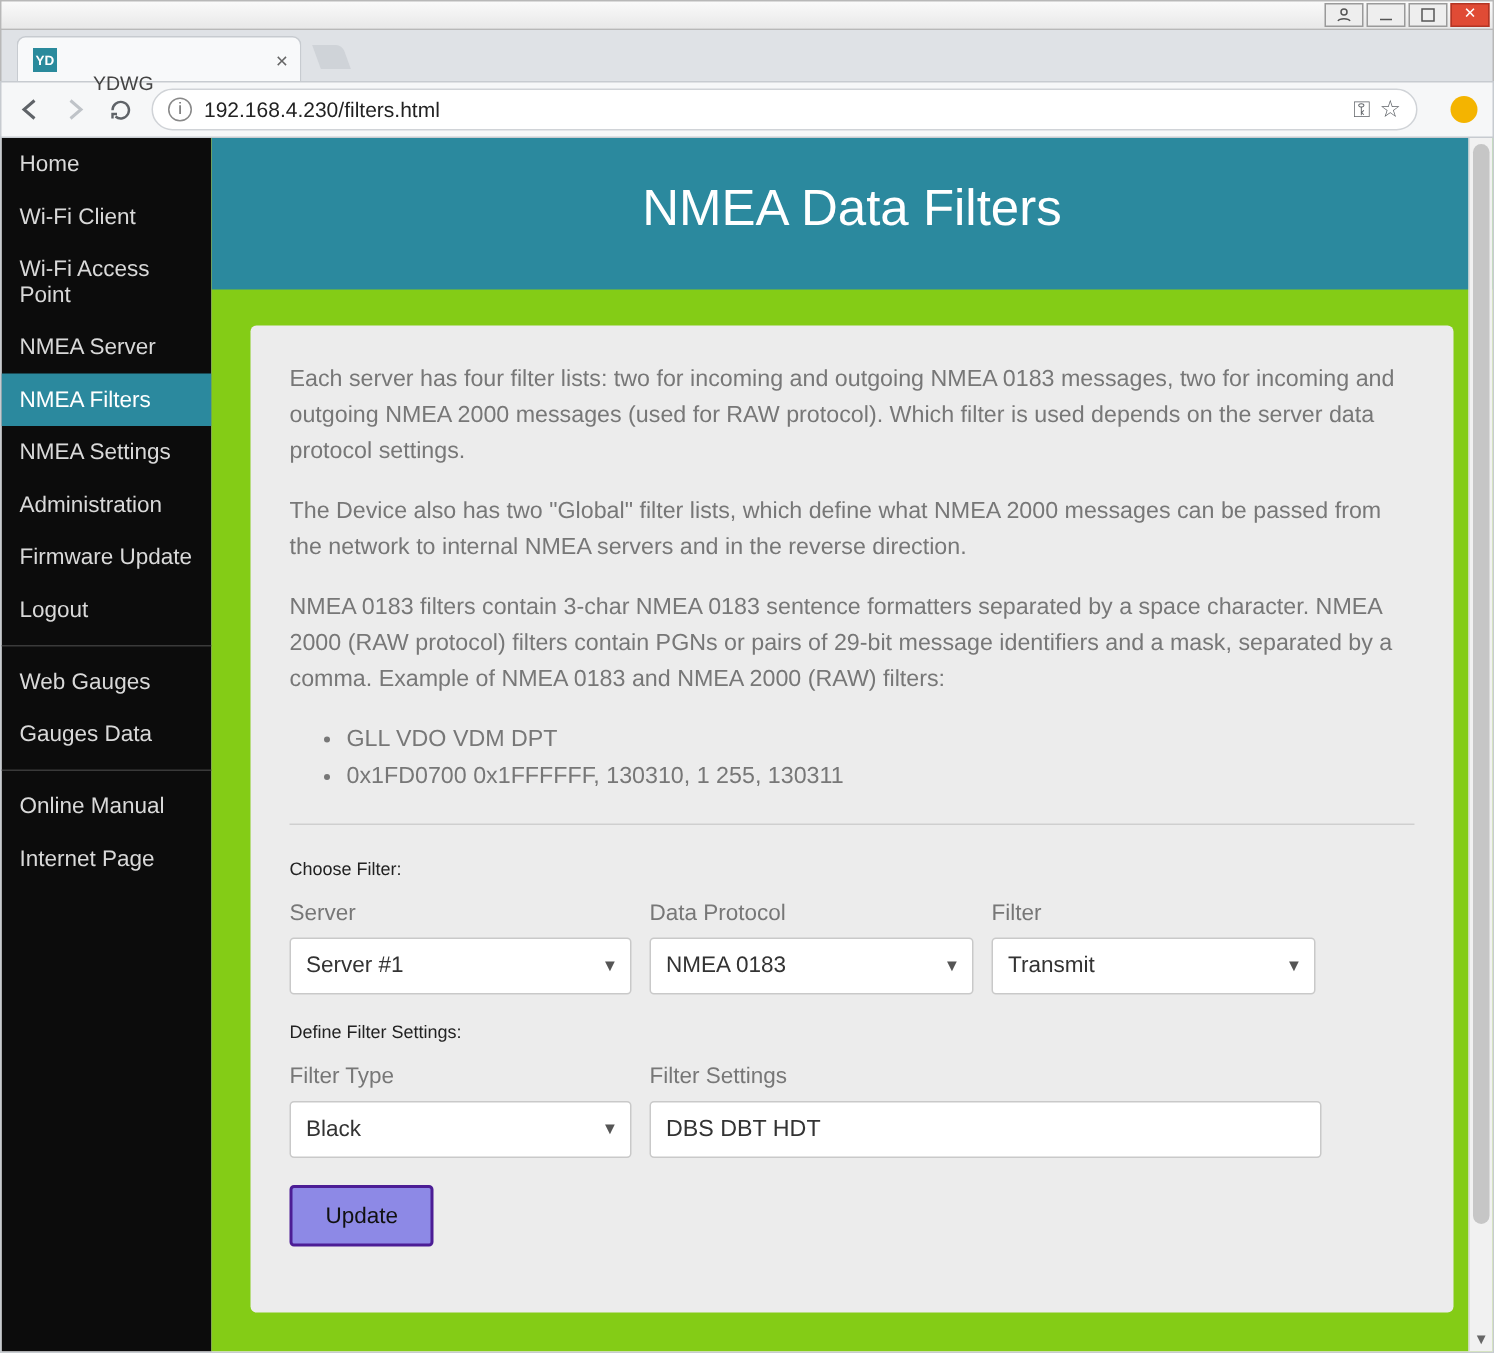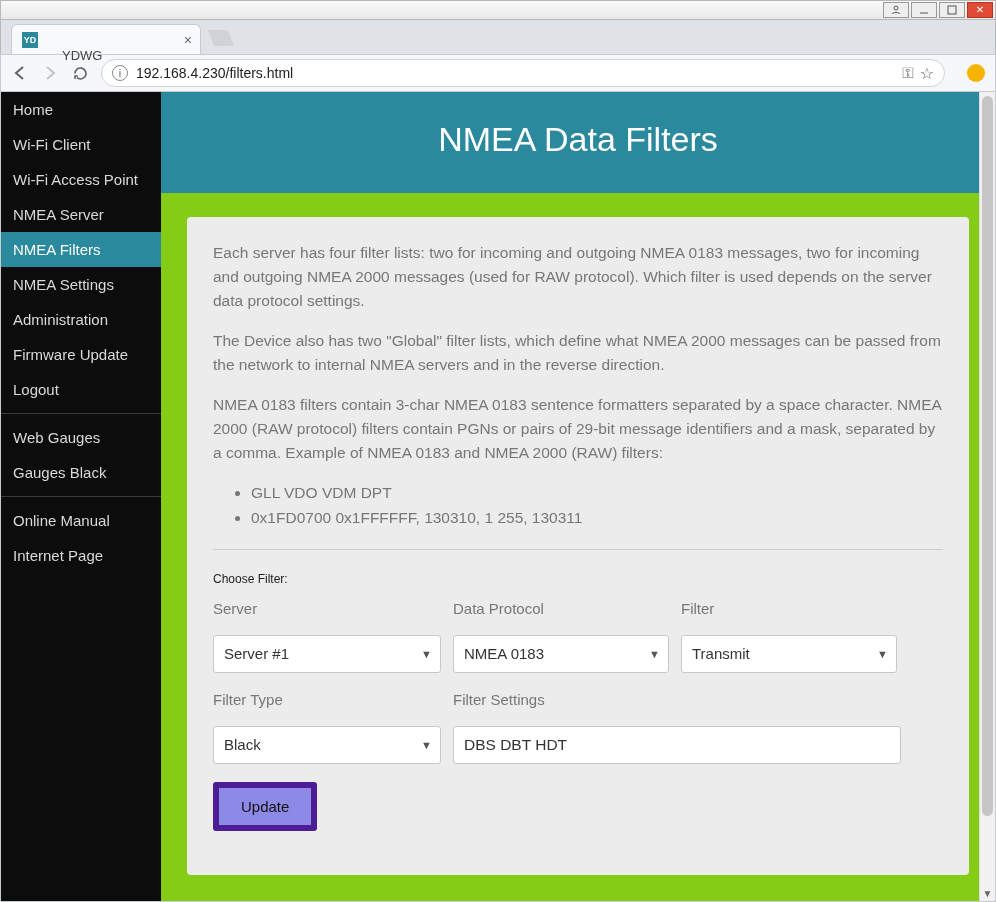--- a/index.html
+++ b/index.html
@@ -25,40 +25,40 @@
 .reload { font-size: 16px; }
 .omni { flex: 1; display: flex; align-items: center; border: 1px solid #d0d3d7; border-radius: 16px; height: 28px; padding: 0 10px; background: #fff; }
 .omni .info { width:16px; height:16px; border:1px solid #888; border-radius:50%; display:flex; align-items:center; justify-content:center; font-size:11px; color:#666; margin-right:8px; }
 .omni input { border:none; outline:none; flex:1; font-size:14px; color:#222; background:transparent; }
 .keyicon { font-size:15px; color:#5f6368; margin-left:6px; }
 .star { font-size:16px; color:#5f6368; margin-left:6px; cursor:pointer; }
 .user-dot { width:18px; height:18px; border-radius:50%; background:#f4b400; margin-left:10px; }
 
 
 .viewport { position: relative; height: 810px; border-left:1px solid #c7cbd0; border-right:1px solid #c7cbd0; border-bottom:1px solid #c7cbd0; display:flex; overflow:hidden; }
-.sidebar { width: 160px; background: #0c0c0c; display:flex; flex-direction:column; }
+.sidebar { width: 140px; background: #0c0c0c; display:flex; flex-direction:column; }
 .side-item { color:#d9d9d9; font-size:15px; padding:9px 12px; cursor:pointer; }
 .side-item.active { background:#2b899e; color:#fff; }
 .side-sep { border-top:1px solid #3a3a3a; margin:6px 0; }
 
 .main { flex:1; background:#84cc16; overflow-y:auto; }
 .hero { background:#2b899e; color:#fff; text-align:center; padding:28px 10px 34px; font-size:34px; font-weight:500; }
 .panel { background:#ececec; margin:24px 26px; padding:24px 26px 44px; border-radius:4px; }
 .panel p { color:#777; font-size:15.5px; line-height:1.55; margin-bottom:16px; }
 .panel ul { margin:0 0 18px 38px; color:#777; font-size:15.5px; line-height:1.6; }
 .panel hr { border:none; border-top:1px solid #cfcfcf; margin:10px 0 22px; }
 .section-label { color:#222; font-size:12px; margin-bottom:14px; }
 .row { display:flex; gap:12px; margin-bottom:18px; flex-wrap:wrap; }
-.field { display:flex; flex-direction:column; gap:18px; }
+.field { display:flex; flex-direction:column; gap:8px; }
 .field label { color:#777; font-size:15px; }
 .select, .txt { background:#fff; border:1px solid #c9c9c9; border-radius:3px; height:38px; padding:0 10px; font-size:15px; color:#333; display:flex; align-items:center; position:relative; }
 .select { cursor:pointer; }
 .select .caret { position:absolute; right:8px; color:#555; font-size:11px; }
 .txt input { border:none; outline:none; width:100%; font-size:15.5px; color:#333; background:transparent; }
-.btn-update { background:#8d89e6; border:6px solid #4c1d95; color:#111; padding:10px 22px; font-size:15px; border-radius:3px; cursor:pointer; }
+.btn-update { background:#8d89e6; border:2px solid #4c1d95; color:#111; padding:10px 22px; font-size:15px; border-radius:3px; cursor:pointer; }
 
 .scroll-track { position:absolute; right:0; top:0; bottom:0; width:16px; background:#f1f1f1; border-left:1px solid #ddd; }
 .scroll-thumb { position:absolute; left:2px; right:2px; top:4px; height:720px; background:#c6c6c6; border-radius:6px; }
 .scroll-arrow { position:absolute; left:0; right:0; height:16px; display:flex; align-items:center; justify-content:center; font-size:10px; color:#666; cursor:pointer; }
 .scroll-arrow.up { top:0; }
 .scroll-arrow.down { bottom:0; }
 
 svg { display:block; }
 </style>
 </head>
@@ -125,21 +125,21 @@
       <div class="side-item">Wi-Fi Client</div>
       <div class="side-item">Wi-Fi Access Point</div>
       <div class="side-item">NMEA Server</div>
       <div class="side-item active">NMEA Filters</div>
       <div class="side-item">NMEA Settings</div>
       <div class="side-item">Administration</div>
       <div class="side-item">Firmware Update</div>
       <div class="side-item">Logout</div>
       <div class="side-sep"></div>
       <div class="side-item">Web Gauges</div>
-      <div class="side-item">Gauges Black</div>
+      <div class="side-item">Gauges Data</div>
       <div class="side-sep"></div>
       <div class="side-item">Online Manual</div>
       <div class="side-item">Internet Page</div>
     </div>
 
   <div class="main">
     <div class="hero">NMEA Data Filters</div>
 
     <div class="panel">
       <p>Each server has four filter lists: two for incoming and outgoing NMEA 0183 messages, two for incoming and outgoing NMEA 2000 messages (used for RAW protocol). Which filter is used depends on the server data protocol settings.</p>
@@ -169,20 +169,21 @@
         </div>
         <div class="field" style="width:216px">
           <label>Filter</label>
           <div class="select">
             <span>Transmit</span>
             <span class="caret">▼</span>
           </div>
         </div>
       </div>
 
+      <div class="section-label">Define Filter Settings:</div>
       <div class="row">
         <div class="field" style="width:228px">
           <label>Filter Type</label>
           <div class="select">
             <span>Black</span>
             <span class="caret">▼</span>
           </div>
         </div>
         <div class="field" style="width:448px">
           <label>Filter Settings</label>

